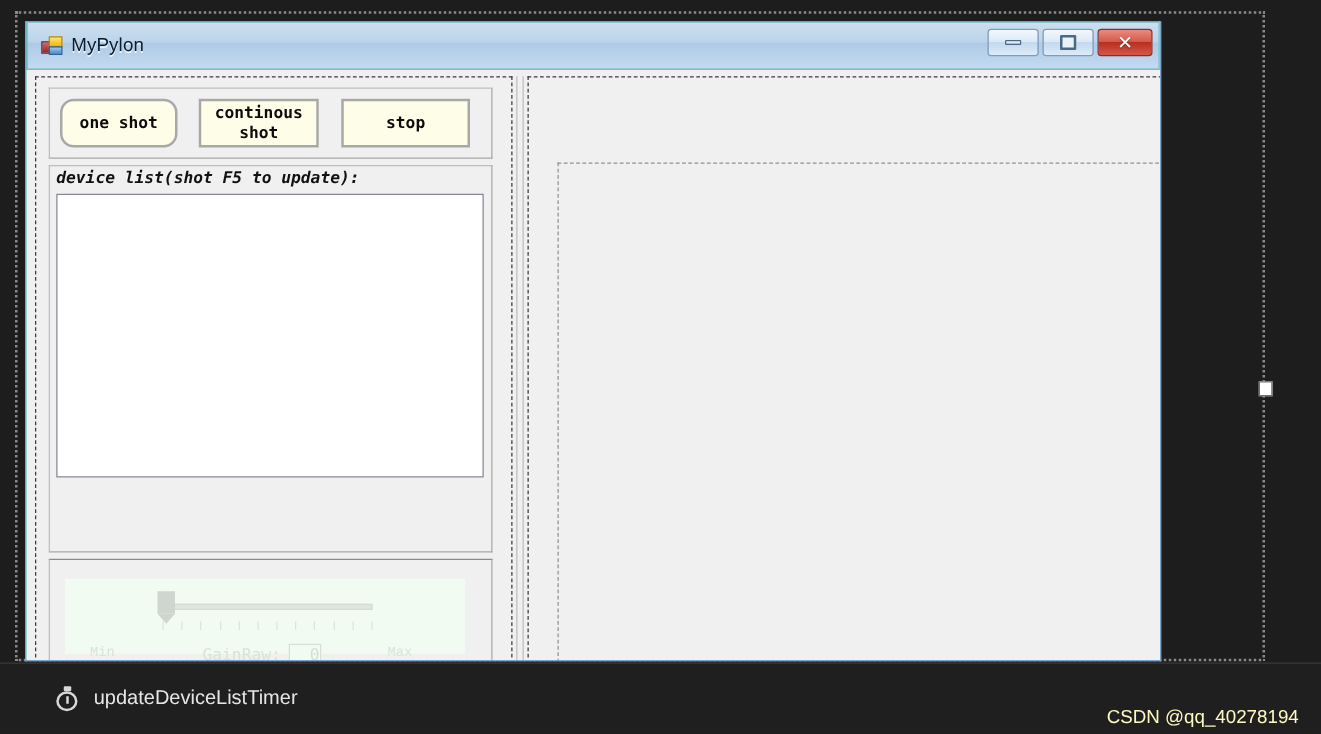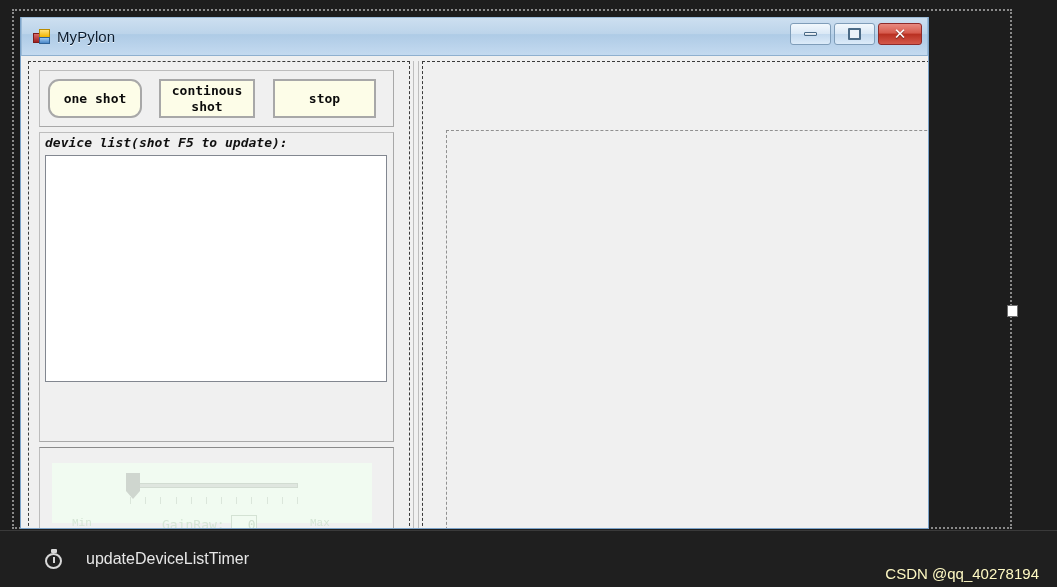--- a/index.html
+++ b/index.html
@@ -286,21 +286,21 @@
   
   #component-tray {
     position: absolute;
     left: 0; top: 530px;
     width: 1057px; height: 57px;
     background: #1f1f1f;
     border-top: 1px solid #3a3a3a;
     display: flex; align-items: center;
   }
   #tray-item {
-    display: flex; align-items: center; gap: 21px;
+    display: flex; align-items: center; gap: 10px;
     margin-left: 44px;
   }
   #timer-icon {
     position: relative;
     width: 21px; height: 21px;
     flex: 0 0 auto;
   }
   #timer-icon .dial {
     position: absolute; left: 1px; top: 4px;
     width: 17px; height: 16px;

